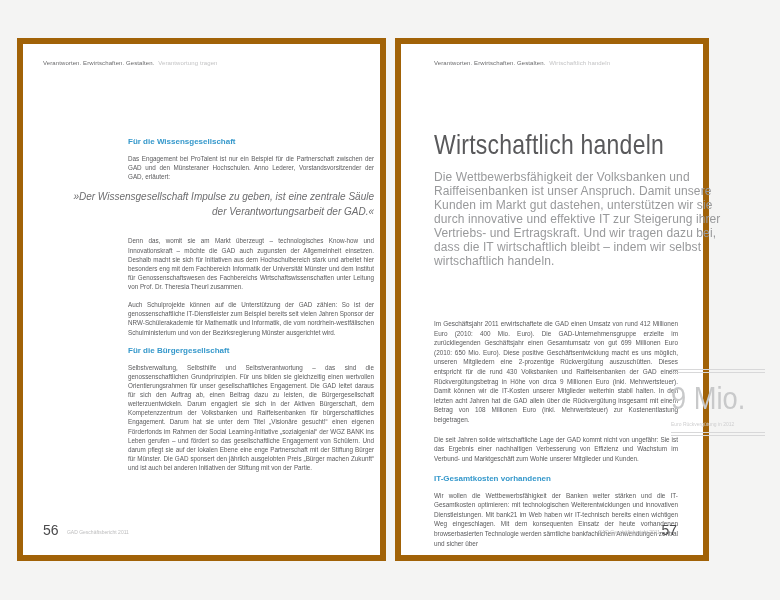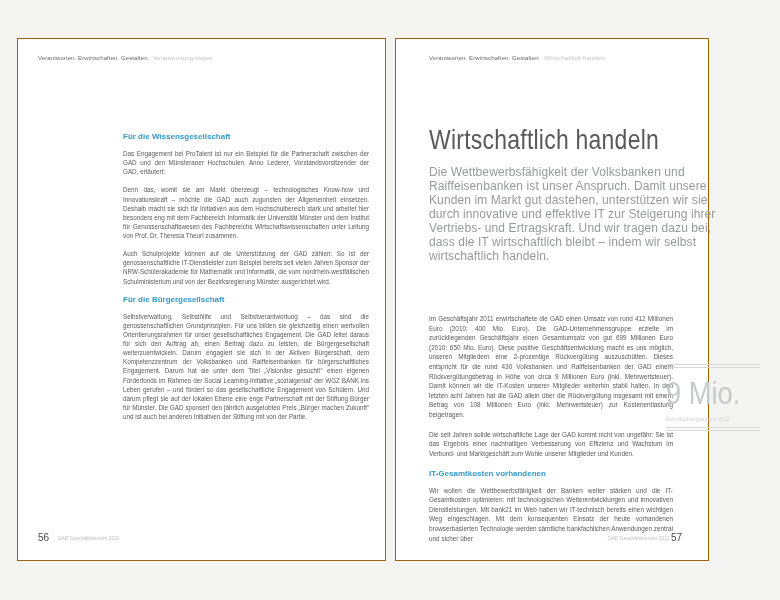--- a/index.html
+++ b/index.html
@@ -9,21 +9,21 @@
     font-family:"Liberation Sans", sans-serif;
     position:relative;
     overflow:hidden;
     color:#58585a;
   }
   .page {
     position:absolute;
     top:38px;
     height:523px;
     background:#ffffff;
-    border:1px solid #a16207;
+    border:6px solid #a16207;
   }
   .page-left  { left:17px;  width:369px; }
   .page-right { left:395px; width:314px; }
 
   .page-header {
     position:absolute;
     top:16px;
     font-size:6px;
     letter-spacing:0.1px;
     white-space:nowrap;
@@ -69,21 +69,21 @@
   .footer {
     position:absolute;
     bottom:17px;
     font-size:5px;
     color:#bdbdbe;
     white-space:nowrap;
   }
   .footer-left  { left:20px; }
   .footer-right { right:26px; text-align:right; }
   .page-num {
-    font-size:10px;
+    font-size:14px;
     color:#4a4a4c;
     vertical-align:-1px;
   }
   .footer-left  .page-num { margin-right:7px; }
   .footer-right .page-num { margin-left:0; }
 
   
   .chapter-title {
     position:absolute;
     left:33px;
@@ -149,20 +149,21 @@
 <div class="page page-left">
 
   <div class="page-header">
     <span class="crumb-dark">Verantworten. Erwirtschaften. Gestalten.</span>
     <span class="crumb-light">Verantwortung tragen</span>
   </div>
 
   <div class="left-col">
     <div class="sec-heading">Für die Wissensgesellschaft</div>
     <p class="body-p">Das Engagement bei ProTalent ist nur ein Beispiel für die Partnerschaft zwischen der GAD und den Münsteraner Hochschulen. Anno Lederer, Vorstandsvorsitzender der GAD, erläutert:</p>
+    <div class="pull-quote">»Der Wissensgesellschaft Impulse zu geben, ist eine zentrale Säule der Verantwortungsarbeit der GAD.«</div>
     <p class="body-p">Denn das, womit sie am Markt überzeugt – technologisches Know-how und Innovationskraft – möchte die GAD auch zugunsten der Allgemeinheit einsetzen. Deshalb macht sie sich für Initiativen aus dem Hochschulbereich stark und arbeitet hier besonders eng mit dem Fachbereich Informatik der Universität Münster und dem Institut für Genossenschaftswesen des Fachbereichs Wirtschaftswissenschaften unter Leitung von Prof. Dr. Theresia Theurl zusammen.</p>
     <p class="body-p">Auch Schulprojekte können auf die Unterstützung der GAD zählen: So ist der genossenschaftliche IT-Dienstleister zum Beispiel bereits seit vielen Jahren Sponsor der NRW-Schülerakademie für Mathematik und Informatik, die vom nordrhein-westfälischen Schulministerium und von der Bezirksregierung Münster ausgerichtet wird.</p>
     <div class="sec-heading heading-2">Für die Bürgergesellschaft</div>
     <p class="body-p">Selbstverwaltung, Selbsthilfe und Selbstverantwortung – das sind die genossenschaftlichen Grundprinzipien. Für uns bilden sie gleichzeitig einen wertvollen Orientierungsrahmen für unser gesellschaftliches Engagement. Die GAD leitet daraus für sich den Auftrag ab, einen Beitrag dazu zu leisten, die Bürgergesellschaft weiterzuentwickeln. Darum engagiert sie sich in der Aktiven Bürgerschaft, dem Kompetenzzentrum der Volksbanken und Raiffeisenbanken für bürgerschaftliches Engagement. Darum hat sie unter dem Titel „Visionäre gesucht!“ einen eigenen Förderfonds im Rahmen der Social Learning-Initiative „sozialgenial“ der WGZ BANK ins Leben gerufen – und fördert so das gesellschaftliche Engagement von Schülern. Und darum pflegt sie auf der lokalen Ebene eine enge Partnerschaft mit der Stiftung Bürger für Münster. Die GAD sponsert den jährlich ausgelobten Preis „Bürger machen Zukunft“ und ist auch bei anderen Initiativen der Stiftung mit von der Partie.</p>
   </div>
 
   <div class="footer footer-left">
     <span class="page-num">56</span>
     <span>GAD Geschäftsbericht 2011</span>
   </div>

